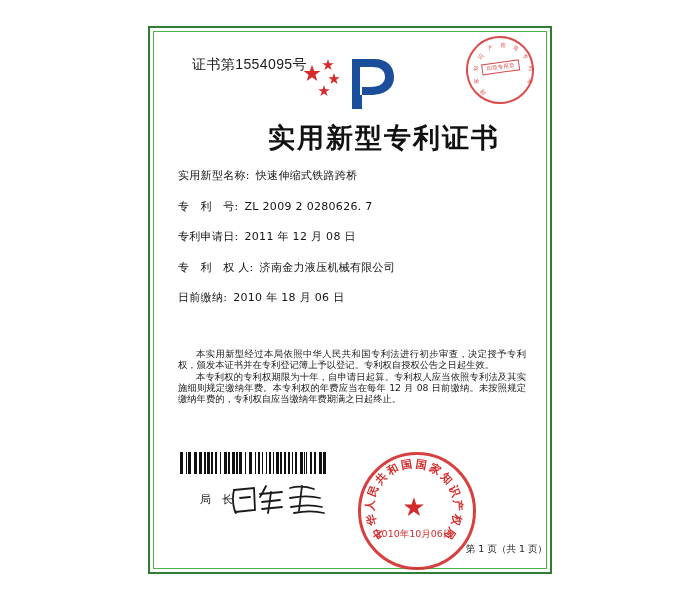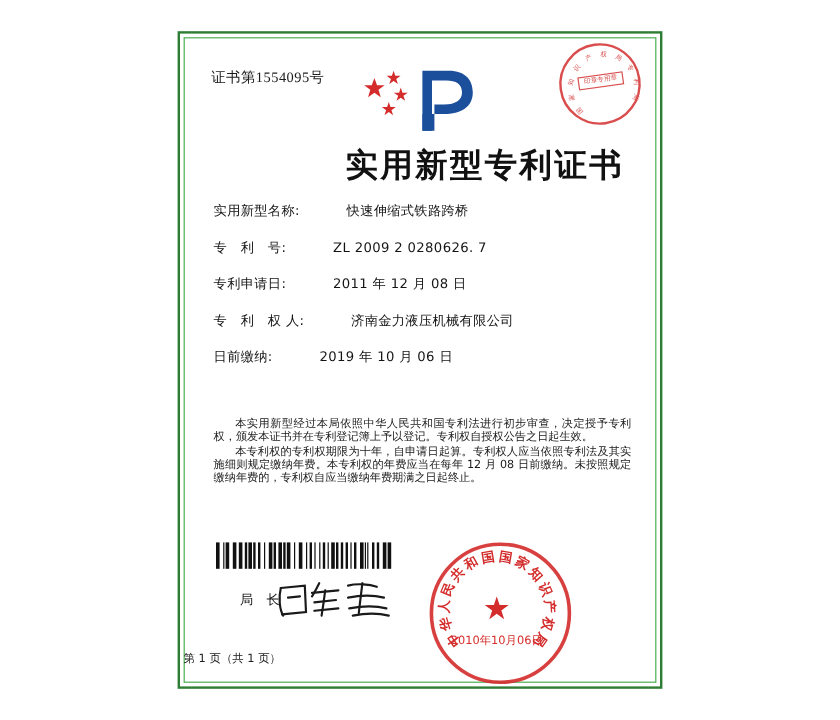--- a/index.html
+++ b/index.html
@@ -34,26 +34,26 @@
     left: 153px;
     top: 31px;
     width: 394px;
     height: 538px;
     border: 1px solid #4caf50;
     box-sizing: border-box;
   }
   
   .cert-no {
     position: absolute;
-    left: 176px;
+    left: 192px;
     top: 56px;
-    font-size: 12px;
+    font-size: 14px;
     color: #1b1b1b;
     letter-spacing: 0.4px;
-    font-family: Liberation Serif, serif;
+    font-family: Liberation Sans, sans-serif;
   }
   
   .emblem {
     position: absolute;
     left: 300px;
     top: 55px;
     width: 100px;
     height: 58px;
   }
   .emblem svg { display: block; }
@@ -62,21 +62,20 @@
     position: absolute;
     left: 153px;
     top: 120px;
     width: 462px;
     text-align: center;
     font-size: 27px;
     font-weight: bold;
     color: #111111;
     letter-spacing: 2px;
     font-family: "DejaVu Sans", sans-serif;
-    margin-left: 20px;
   }
   
   .seal-top {
     position: absolute;
     left: 466px;
     top: 36px;
     width: 64px;
     height: 64px;
     border-radius: 50%;
     border: 2px solid #d32f2f;
@@ -114,21 +113,20 @@
     top: 168px;
     width: 350px;
   }
   .field-row {
     display: flex;
     align-items: baseline;
     margin-bottom: 15.5px;
     font-size: 11px;
     color: #141414;
     font-family: "DejaVu Sans", sans-serif;
-    gap: 33px;
   }
   .field-label {
     white-space: nowrap;
     letter-spacing: 0.3px;
   }
   .field-value {
     margin-left: 6px;
     letter-spacing: 0.3px;
   }
   
@@ -222,21 +220,21 @@
     font-size: 9.5px;
     color: #d42b2b;
     font-family: "DejaVu Sans", sans-serif;
   }
   
   .page-footer {
     position: absolute;
     left: 153px;
     top: 543px;
     width: 394px;
-    text-align: left;
+    text-align: right;
     font-size: 9.5px;
     color: #222;
     font-family: "DejaVu Sans", sans-serif;
   }
 </style>
 </head>
 <body>
 
 <div class="page">
 
@@ -289,21 +287,21 @@
     <div class="field-row">
       <span class="field-label">专利申请日:</span>
       <span class="field-value">2011 年 12 月 08 日</span>
     </div>
     <div class="field-row">
       <span class="field-label">专　利　权 人:</span>
       <span class="field-value">济南金力液压机械有限公司</span>
     </div>
     <div class="field-row">
       <span class="field-label">日前缴纳:</span>
-      <span class="field-value">2019 年 10 月 06 日</span>
+      <span class="field-value">2010 年 18 月 06 日</span>
     </div>
   </div>
 
   <div class="body-text">
     <p>本实用新型经过本局依照中华人民共和国专利法进行初步审查，决定授予专利权，颁发本证书并在专利登记簿上予以登记。专利权自授权公告之日起生效。</p>
     <p>本专利权的专利权期限为十年，自申请日起算。专利权人应当依照专利法及其实施细则规定缴纳年费。本专利权的年费应当在每年 12 月 08 日前缴纳。未按照规定缴纳年费的，专利权自应当缴纳年费期满之日起终止。</p>
   </div>
 
   <div class="barcode">
       <div class="bar" style="left: 0px; width: 3px;"></div>

